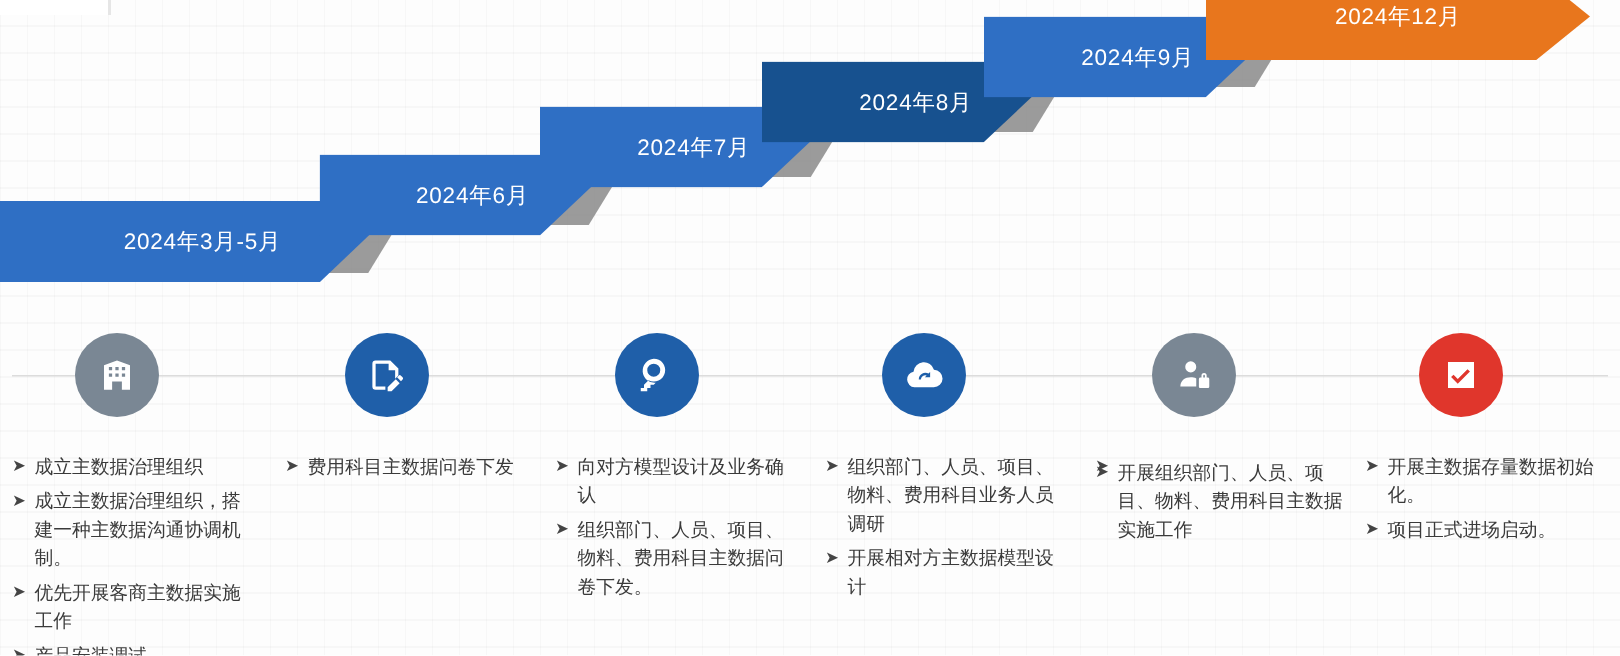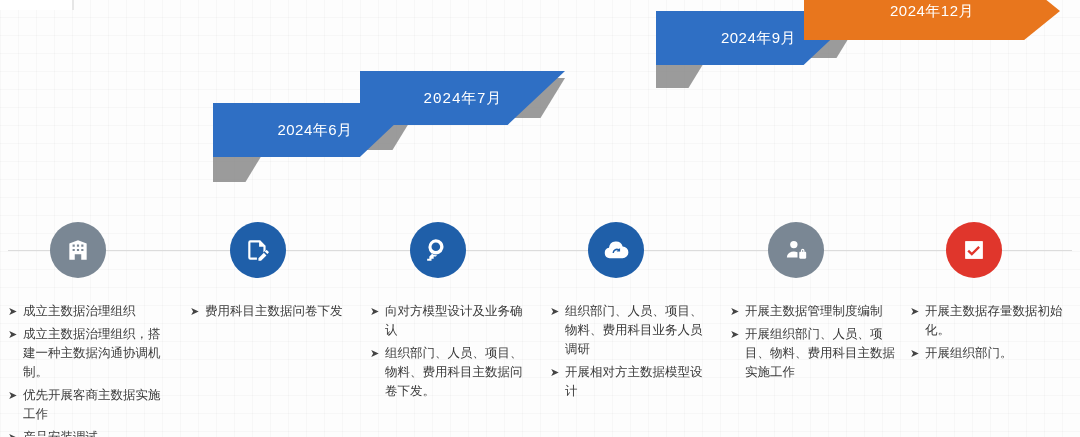--- a/index.html
+++ b/index.html
@@ -121,36 +121,46 @@
 </head>
 <body>
 
 <div class="canvas">
 
   <div class="corner-notch"></div>
 
   <div class="stairs">
 
     <div class="shadow" style="left:213px; top:142px; width:57px; height:40px; clip-path: polygon(0 0, 100% 0, 57% 100%, 0 100%);"></div>
+    <div class="step blue" style="left:0px; top:134px; width:270px;">
+      <div class="shape" style="clip-path: polygon(0 0, 100% 0, 79% 100%, 0 100%);">
+        <span>2024年3月-5月</span>
+      </div>
+    </div>
 
     <div class="shadow" style="left:360px; top:110px; width:57px; height:40px; clip-path: polygon(0 0, 100% 0, 57% 100%, 0 100%);"></div>
     <div class="step blue2" style="left:213px; top:103px; width:204px;text-align:center;">
       <div class="shape" style="clip-path: polygon(0 0, 100% 0, 72% 100%, 0 100%);">
         <span>2024年6月</span>
       </div>
     </div>
 
     <div class="shadow" style="left:508px; top:78px; width:57px; height:40px; clip-path: polygon(0 0, 100% 0, 57% 100%, 0 100%);"></div>
     <div class="step blue" style="left:360px; top:71px; width:205px;">
-      <div class="shape" style="clip-path: polygon(0 0, 100% 0, 72% 100%, 0 100%); font-family: Liberation Mono, monospace;">
+      <div class="shape" style="clip-path: polygon(0 0, 100% 0, 72% 100%, 0 100%);">
         <span>2024年7月</span>
       </div>
     </div>
 
     <div class="shadow" style="left:656px; top:48px; width:57px; height:40px; clip-path: polygon(0 0, 100% 0, 57% 100%, 0 100%);"></div>
+    <div class="step dark" style="left:508px; top:41px; width:205px;">
+      <div class="shape" style="clip-path: polygon(0 0, 100% 0, 72% 100%, 0 100%);">
+        <span>2024年8月</span>
+      </div>
+    </div>
 
     <div class="shadow" style="left:804px; top:18px; width:57px; height:40px; clip-path: polygon(0 0, 100% 0, 57% 100%, 0 100%);"></div>
     <div class="step blue" style="left:656px; top:11px; width:205px;">
       <div class="shape" style="clip-path: polygon(0 0, 100% 0, 72% 100%, 0 100%);">
         <span>2024年9月</span>
       </div>
     </div>
 
     <div class="step orange" style="left:804px; top:-18px; width:256px; height:58px;">
       <div class="shape" style="height:58px; clip-path: polygon(0 0, 86% 0, 100% 50%, 86% 100%, 0 100%);">
@@ -219,22 +229,22 @@
     <div class="bullet"><span class="arrow">➤</span><span>向对方模型设计及业务确认</span></div>
     <div class="bullet"><span class="arrow">➤</span><span>组织部门、人员、项目、物料、费用科目主数据问卷下发。</span></div>
   </div>
 
   <div class="col" style="left:550px; width:160px;">
     <div class="bullet"><span class="arrow">➤</span><span>组织部门、人员、项目、物料、费用科目业务人员调研</span></div>
     <div class="bullet"><span class="arrow">➤</span><span>开展相对方主数据模型设计</span></div>
   </div>
 
   <div class="col" style="left:730px; width:165px;">
-    <div class="bullet"><span class="arrow">➤</span><span>开展主数据管理制度编制</span></div>
+    <div class="bullet"><span class="arrow">➤</span></div>
     <div class="bullet"><span class="arrow">➤</span><span>开展组织部门、人员、项目、物料、费用科目主数据实施工作</span></div>
   </div>
 
   <div class="col" style="left:910px; width:160px;">
     <div class="bullet"><span class="arrow">➤</span><span>开展主数据存量数据初始化。</span></div>
-    <div class="bullet"><span class="arrow">➤</span><span>开展组织部门。</span></div>
+    <div class="bullet"><span class="arrow">➤</span><span>项目正式进场启动。</span></div>
   </div>
 
 </div>
 
 </body></html>

